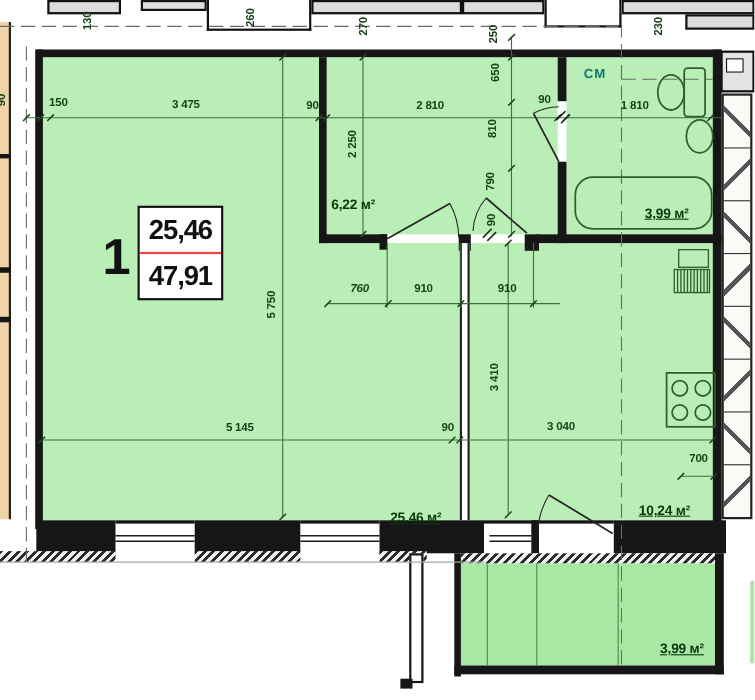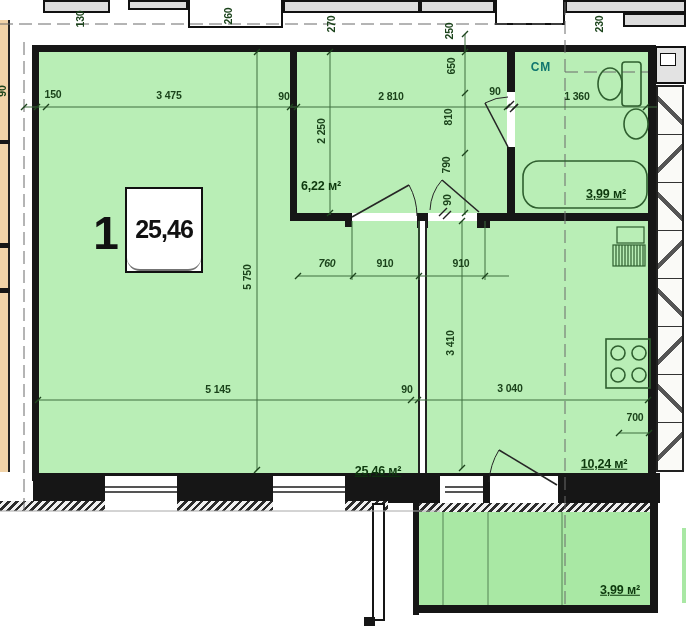--- a/index.html
+++ b/index.html
@@ -24,21 +24,21 @@
         color:#1b431b;white-space:nowrap;letter-spacing:-0.2px;}
   .vlbl{position:absolute;transform:translate(-50%,-50%) rotate(-90deg);font-size:10.5px;line-height:1;font-weight:bold;
         color:#1b431b;white-space:nowrap;letter-spacing:-0.2px;}
   .area{font-size:12.5px;color:#0d380d;font-weight:bold;}
   .areaU{text-decoration:underline;}
   .cmlbl{font-size:12px;color:#0f766e;font-weight:bold;letter-spacing:1px;}
   #plate{position:absolute;left:125px;top:187px;width:78px;height:86px;background:#fff;
          border:2.5px solid #111;box-sizing:border-box;display:flex;flex-direction:column;}
   #plate .row{flex:1;display:flex;align-items:center;justify-content:center;
               font-size:25px;font-weight:bold;color:#111;letter-spacing:-1px;}
-  #plate .row:first-child{border-bottom:2px solid #737373;border-radius:13px;}
+  #plate .row:first-child{border-bottom:2px solid #ef4444;}
   #aptnum{position:absolute;left:106px;top:233px;transform:translate(-50%,-50%);
           font-size:46px;font-weight:bold;color:#111;}
   svg{position:absolute;left:0;top:0;}
 </style>
 </head>
 <body>
 
 <div id="plan">
 
   <div class="green" style="left:38px;top:52px;width:252px;height:421px;"></div>
@@ -200,20 +200,21 @@
         <rect x="617" y="227" width="27" height="16"></rect>
         <rect x="613" y="245" width="32" height="21"></rect>
         <path d="M616,245 V266 M619,245 V266 M622,245 V266 M625,245 V266 M628,245 V266 M631,245 V266 M634,245 V266 M637,245 V266 M640,245 V266 M643,245 V266"></path>
       </g>
     </g>
   </svg>
 
   <div id="aptnum">1</div>
   <div id="plate">
     <div class="row">25,46</div>
+    <div class="row">47,91</div>
   </div>
 
   <span class="vlbl" style="left:2px;top:91px;">90</span>
   <span class="vlbl" style="left:80px;top:19px;">130</span>
   <span class="vlbl" style="left:228px;top:16px;">260</span>
   <span class="vlbl" style="left:331px;top:24px;">270</span>
   <span class="vlbl" style="left:599px;top:24px;">230</span>
   <span class="vlbl" style="left:449px;top:31px;">250</span>
   <span class="vlbl" style="left:451px;top:66px;">650</span>
   <span class="vlbl" style="left:448px;top:117px;">810</span>
@@ -221,21 +222,21 @@
   <span class="vlbl" style="left:447px;top:200px;">90</span>
   <span class="vlbl" style="left:321px;top:131px;">2 250</span>
   <span class="vlbl" style="left:247px;top:277px;">5 750</span>
   <span class="vlbl" style="left:450px;top:343px;">3 410</span>
 
   <span class="hlbl" style="left:53px;top:94px;">150</span>
   <span class="hlbl" style="left:169px;top:95px;">3 475</span>
   <span class="hlbl" style="left:284px;top:96px;">90</span>
   <span class="hlbl" style="left:391px;top:96px;">2 810</span>
   <span class="hlbl" style="left:495px;top:91px;">90</span>
-  <span class="hlbl" style="left:577px;top:96px;">1 360</span>
+  <span class="hlbl" style="left:577px;top:96px;">1 810</span>
   <span class="hlbl" style="left:327px;top:263px;font-style:italic;">760</span>
   <span class="hlbl" style="left:385px;top:263px;">910</span>
   <span class="hlbl" style="left:461px;top:263px;">910</span>
   <span class="hlbl" style="left:218px;top:389px;">5 145</span>
   <span class="hlbl" style="left:407px;top:389px;">90</span>
   <span class="hlbl" style="left:510px;top:388px;">3 040</span>
   <span class="hlbl" style="left:635px;top:417px;">700</span>
 
   <span class="hlbl area" style="left:321px;top:186px;">6,22 м²</span>
   <span class="hlbl area areaU" style="left:606px;top:194px;">3,99 м²</span>

